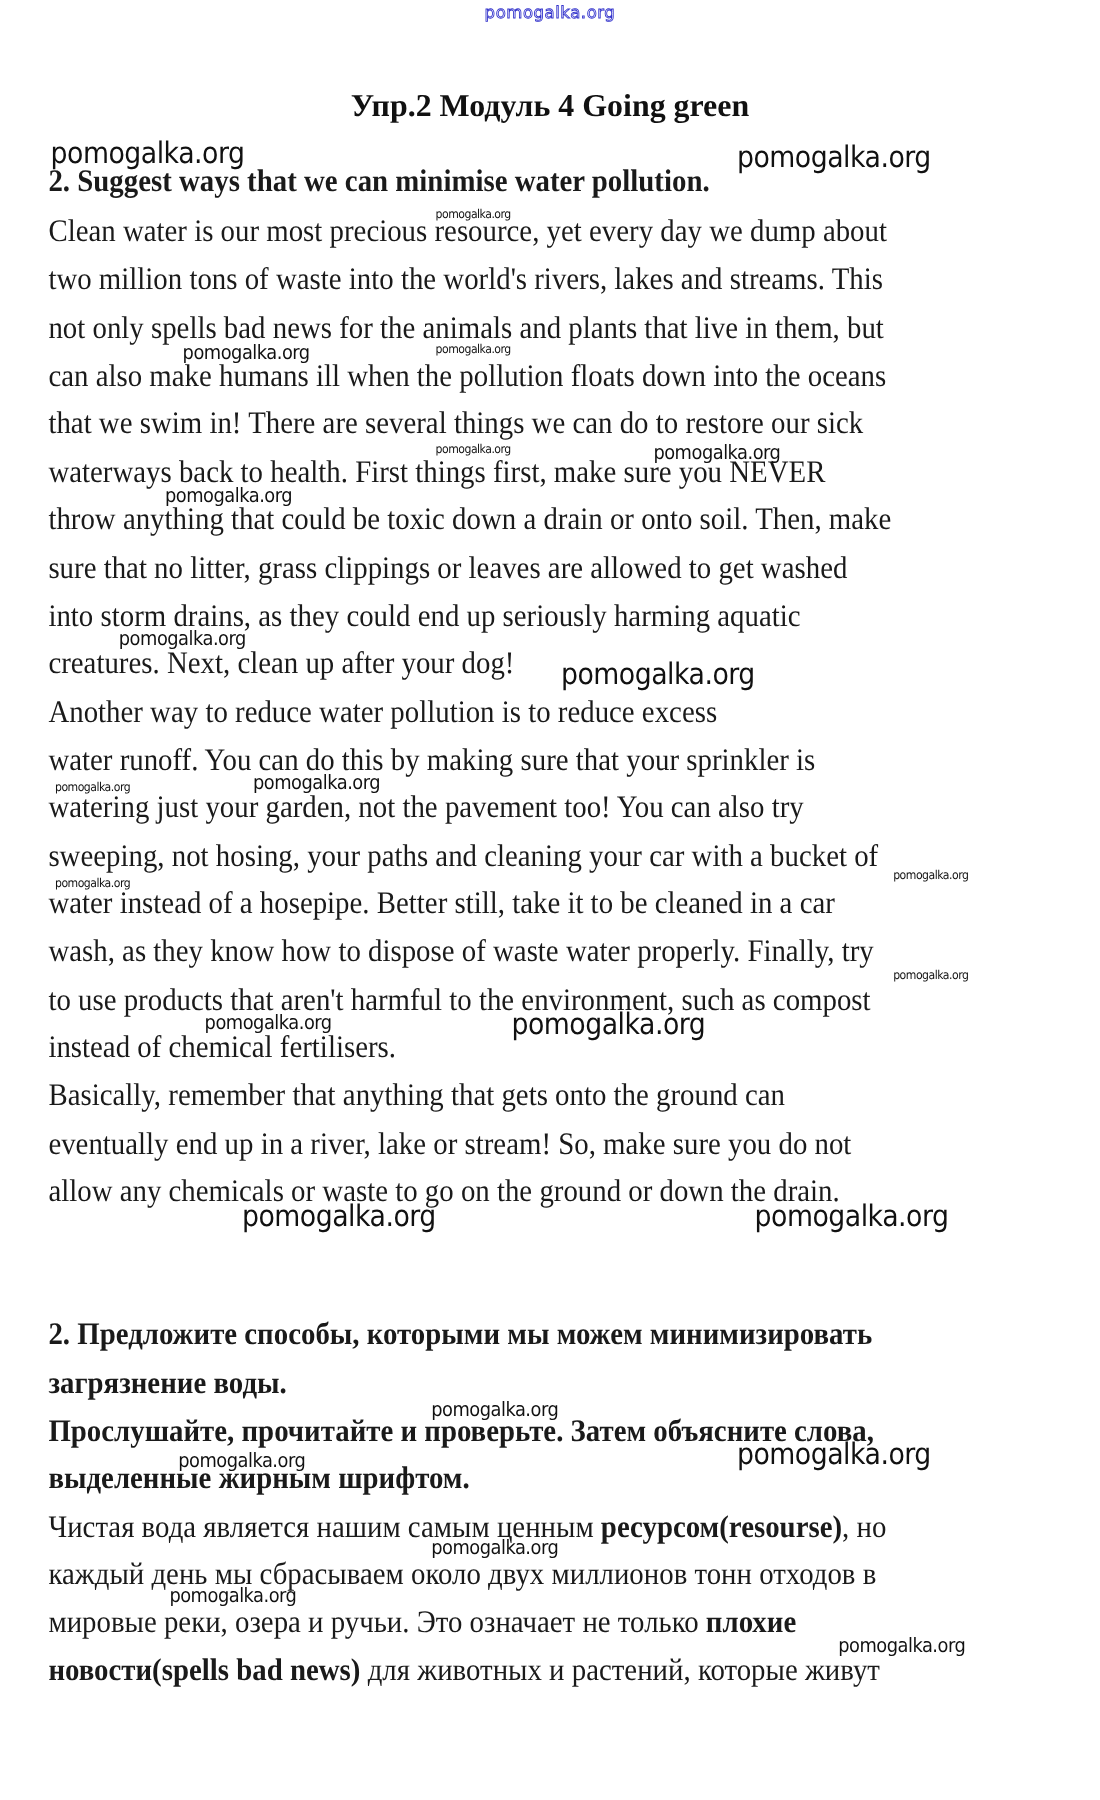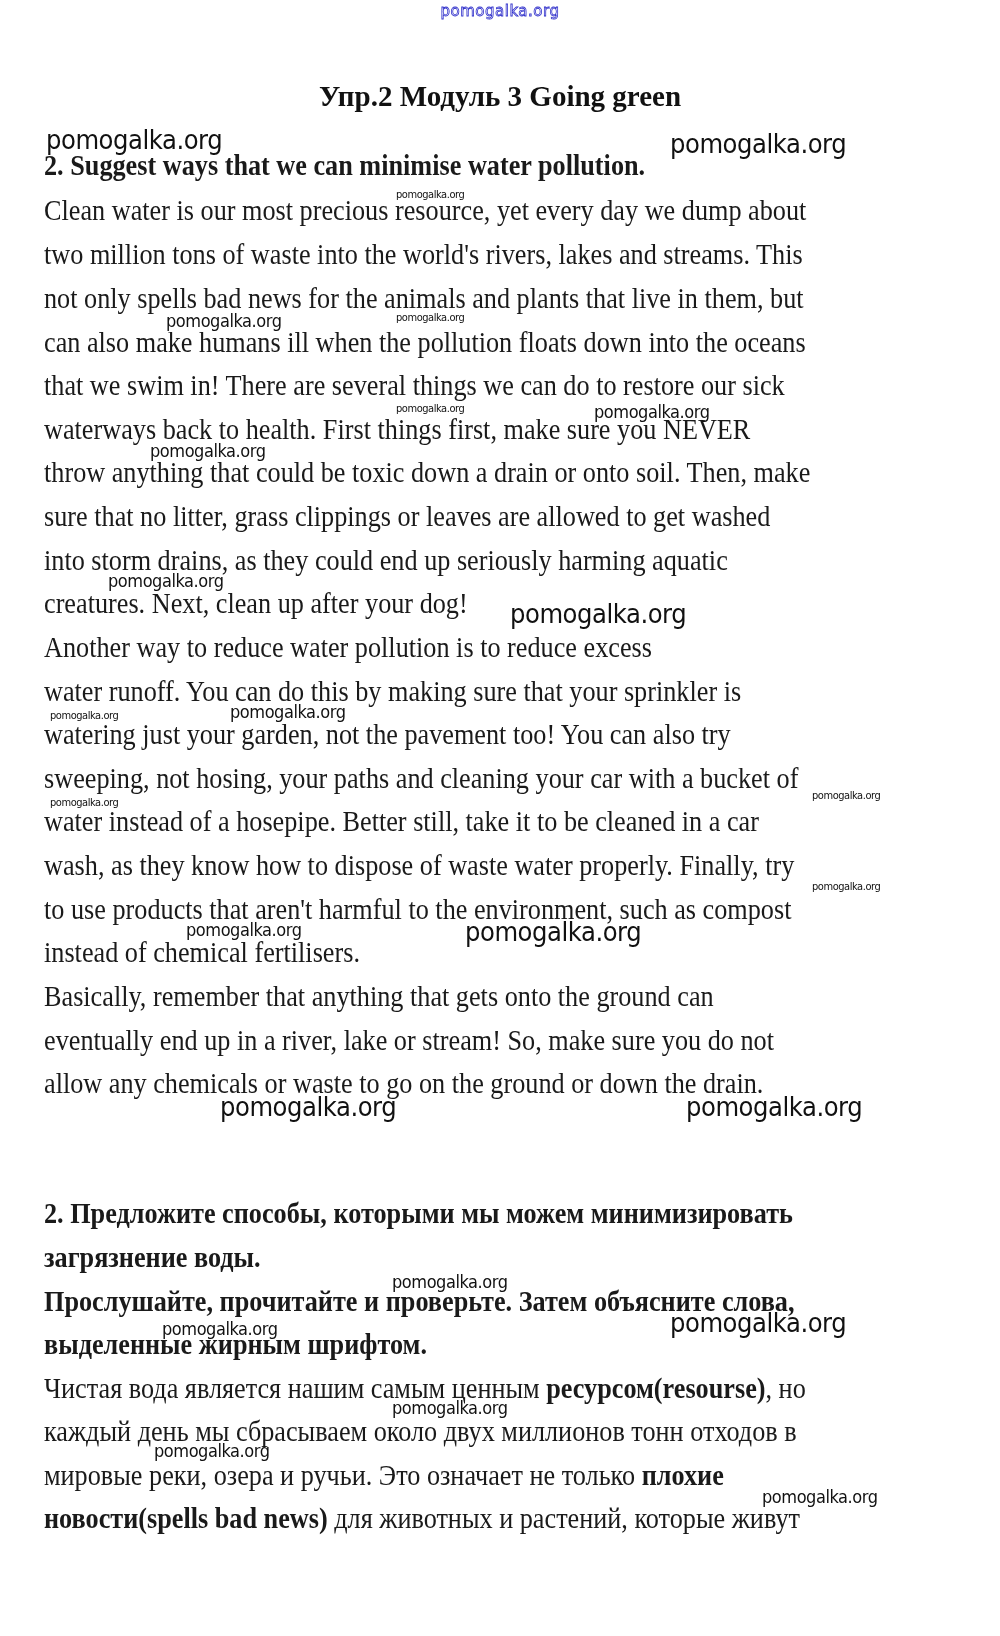--- a/index.html
+++ b/index.html
@@ -28,21 +28,21 @@
     .wm.xs { font-size: 11px; }
     .wm.m  { font-size: 18px; }
     .wm.l  { font-size: 27px; }
   </style>
 </head>
 <body>
 
 <div class="page">
 
   <div class="top-mark">pomogalka.org</div>
-  <div class="title">Упр.2 Модуль 3 Going green</div>
+  <div class="title">Упр.2 Модуль 4 Going green</div>
 
   <div class="line bold" style="top:150px;">2. Suggest ways that we can minimise water pollution.</div>
   <div class="line" style="top:195px;">Clean water is our most precious resource, yet every day we dump about</div>
   <div class="line" style="top:239px;">two million tons of waste into the world's rivers, lakes and streams. This</div>
   <div class="line" style="top:283px;">not only spells bad news for the animals and plants that live in them, but</div>
   <div class="line" style="top:327px;">can also make humans ill when the pollution floats down into the oceans</div>
   <div class="line" style="top:370px;">that we swim in! There are several things we can do to restore our sick</div>
   <div class="line" style="top:414px;">waterways back to health. First things first, make sure you NEVER</div>
   <div class="line" style="top:457px;">throw anything that could be toxic down a drain or onto soil. Then, make</div>
   <div class="line" style="top:501px;">sure that no litter, grass clippings or leaves are allowed to get washed</div>

